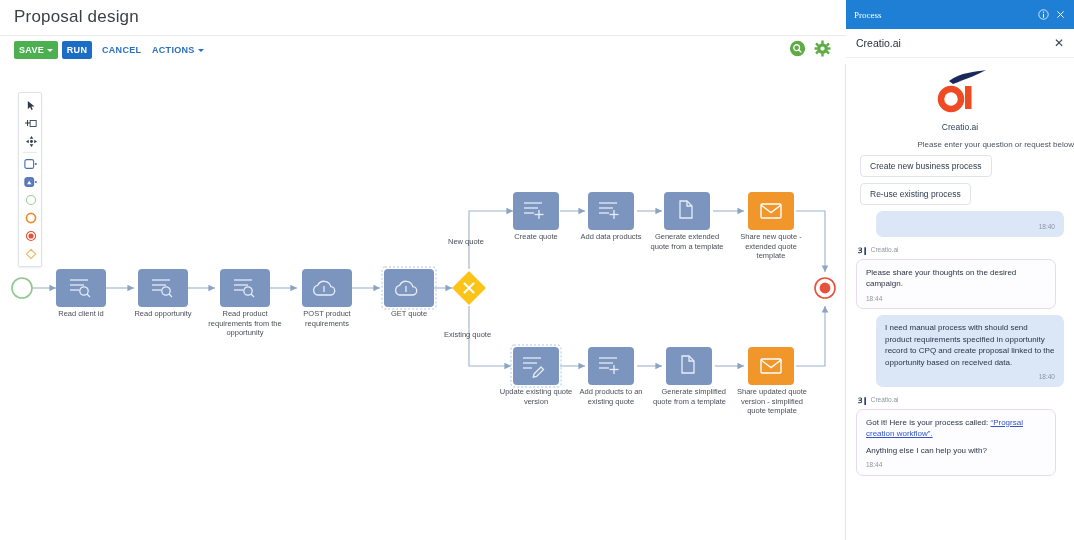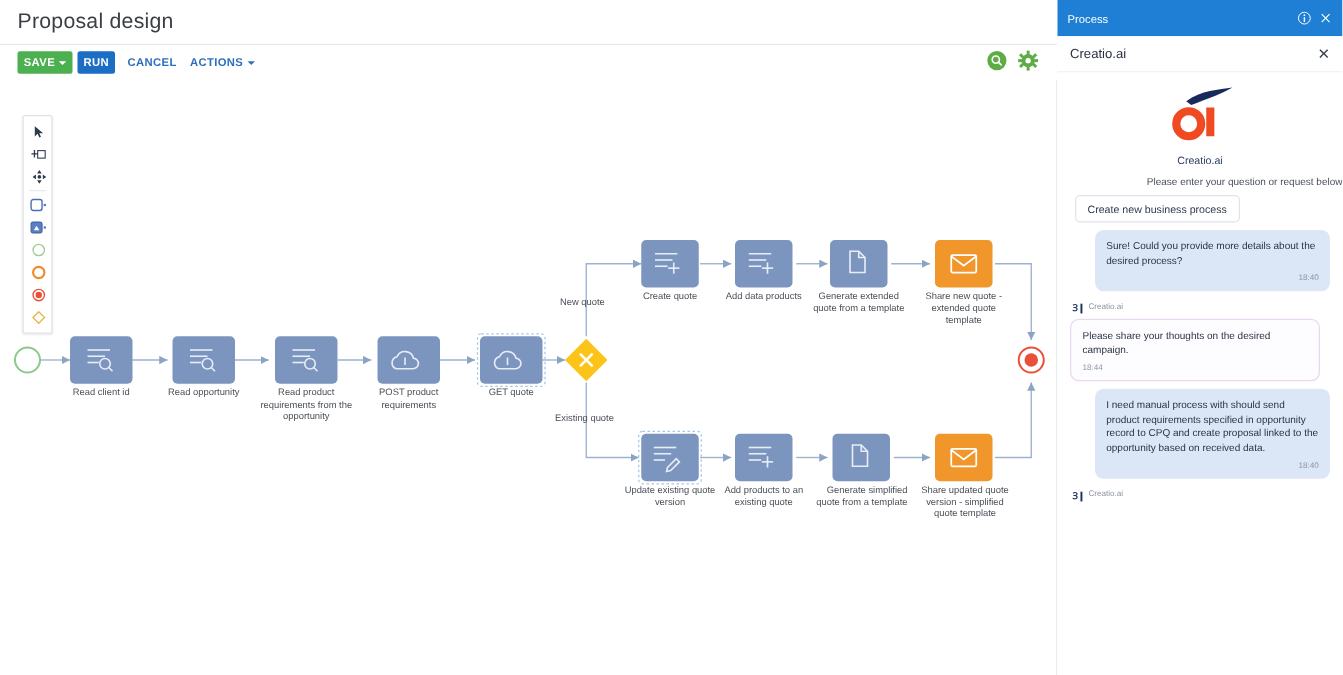--- a/index.html
+++ b/index.html
@@ -66,21 +66,21 @@
     color:#4a4f57; white-space:pre-line;
   }
   .flow-label { position:absolute; font-size:7.5px; color:#4a4f57; }
 
   
   #right-panel {
     position:absolute; left:846px; top:0; width:228px; height:540px; background:#fff;
   }
   #panel-titlebar {
     height:29px; background:#1e7fd4; color:#fff;
-    display:flex; align-items:center; padding:0 8px; font-size:9px;
+    display:flex; align-items:center; padding:0 8px; font-size:9px;font-family:Liberation Serif, serif;
   }
   #panel-titlebar .spacer { flex:1; }
   .tb-ico { cursor:pointer; margin-left:6px; display:flex; align-items:center; }
   #chat-header {
     height:29px; display:flex; align-items:center; padding:0 10px;
     border-bottom:1px solid #eceef1; background:#fff;
   }
   #chat-title { font-size:10.5px; color:#2a3240; flex:1; }
   #chat-close { font-size:12px; color:#3c4451; cursor:pointer; line-height:1; }
   #chat-body { height:482px; overflow:hidden; padding:4px 0 0 0; background:#fff; }
@@ -441,24 +441,24 @@
           <path d="M20 13 C32 4, 46 4, 57 2 C48 7, 38 11, 28 14 L35 12 L24 16 Z" fill="#19295c"></path>
           <circle cx="22" cy="31" r="10" fill="none" stroke="#f04a23" stroke-width="6.5"></circle>
           <rect x="36" y="18" width="6.5" height="23" fill="#f04a23"></rect>
         </svg>
         <div id="brand-name">Creatio.ai</div>
       </div>
 
       <div id="chat-prompt">Please enter your question or request below</div>
 
       <div class="chip">Create new business process</div>
+      <div class="chip">Re-use existing process</div>
 
       <div class="msg-row">
         <div class="bubble user">
-          <div>Sure! Could you provide more details about the desired process?</div>
           <div class="time right">18:40</div>
         </div>
       </div>
 
       <div class="msg-row">
         <div class="sender">
           <span class="mark">𝈆❙</span>
           <span>Creatio.ai</span>
         </div>
         <div class="bubble bot">
@@ -472,17 +472,24 @@
           <div>I need manual process with should send product requirements specified in opportunity record to CPQ and create proposal linked to the opportunity based on received data.</div>
           <div class="time right">18:40</div>
         </div>
       </div>
 
       <div class="msg-row">
         <div class="sender">
           <span class="mark">𝈆❙</span>
           <span>Creatio.ai</span>
         </div>
+        <div class="bubble bot">
+          <div>
+            <span>Got it! Here is your process called: </span><span class="link">“Progrsal creation workflow”.</span>
+          </div>
+          <div style="margin-top:5px;">Anything else I can help you with?</div>
+          <div class="time">18:44</div>
+        </div>
       </div>
 
     </div>
   </div>
 </div>
 
 </body></html>

